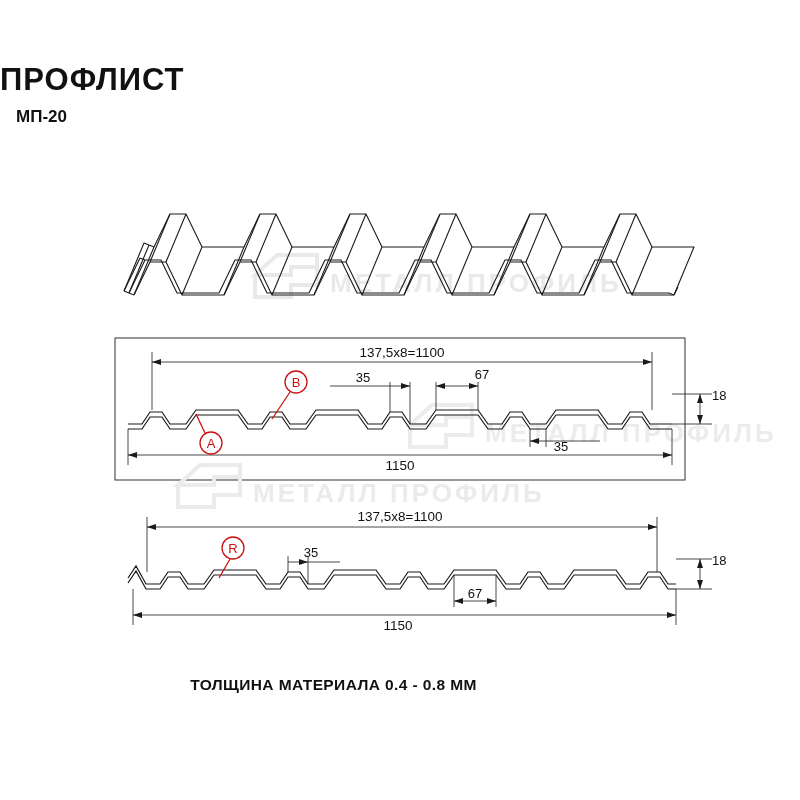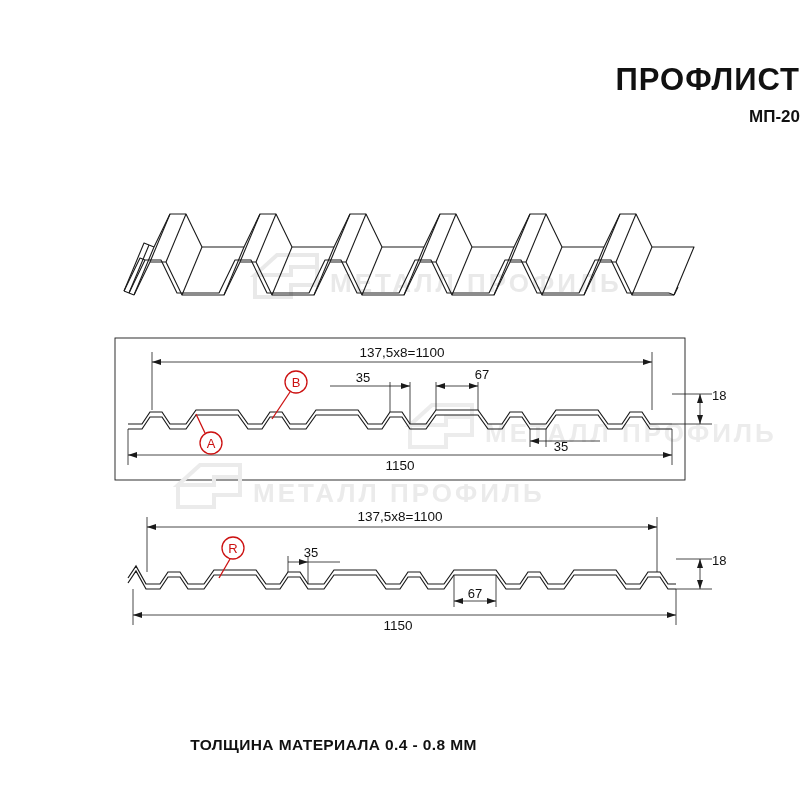--- a/index.html
+++ b/index.html
@@ -20,41 +20,41 @@
     left: 0;
     top: 0;
     width: 800px;
     height: 800px;
   }
   .title-block {
     position: absolute;
     left: 0;
     top: 62px;
     width: 800px;
-    text-align: right;
+    text-align: left;
   }
   .title-main {
     font-size: 31px;
     font-weight: bold;
     letter-spacing: 1px;
     color: #111111;
     line-height: 36px;
   }
   .title-sub {
     font-size: 17px;
     font-weight: bold;
     color: #111111;
     line-height: 26px;
     margin-top: 6px;
     padding-left: 16px;
   }
   .footer-note {
     position: absolute;
     left: 0;
-    top: 736px;
+    top: 676px;
     width: 667px;
     text-align: center;
     font-size: 15.5px;
     font-weight: bold;
     letter-spacing: 0.4px;
     color: #111111;
   }
   .wm-text {
     font-size: 26px;
     font-weight: bold;

